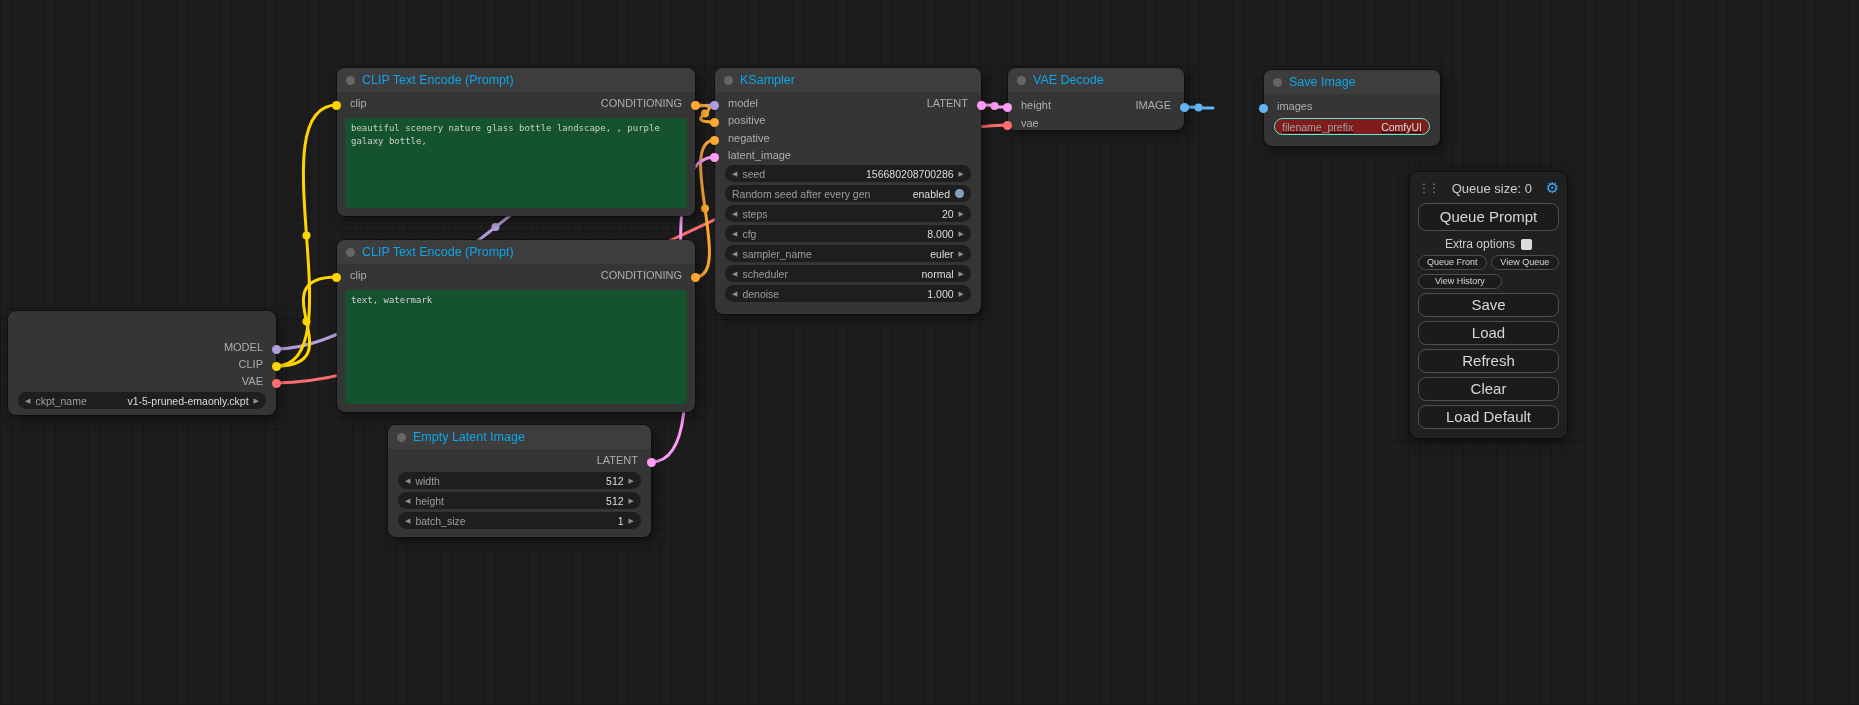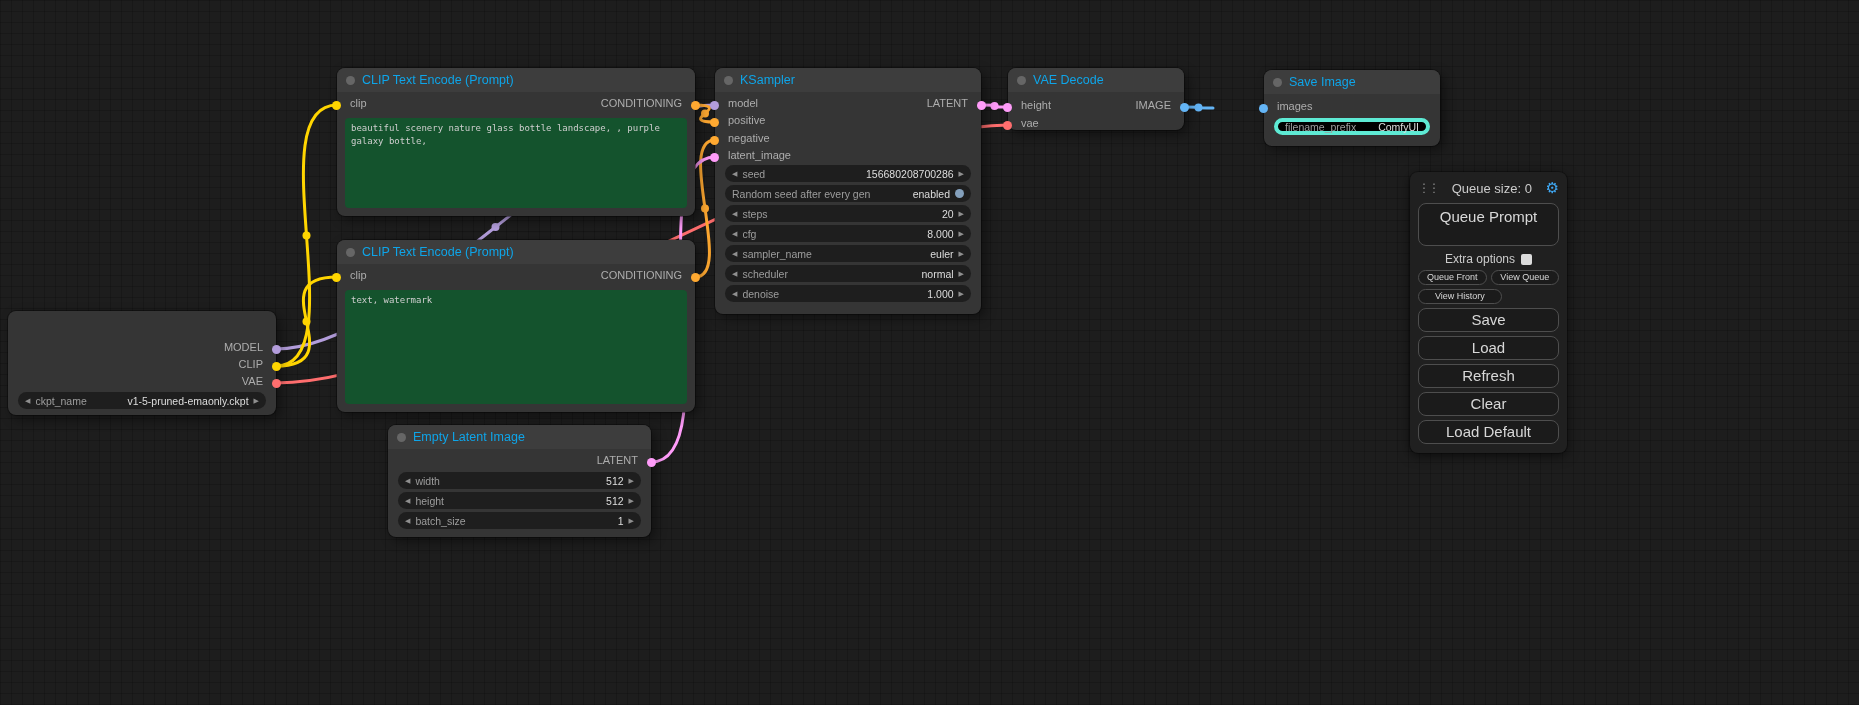--- a/index.html
+++ b/index.html
@@ -26,21 +26,21 @@
   .slot{position:absolute;height:16px;display:flex;align-items:flex-start;font-size:11px;color:#adadad;}
   .slot .sdot{width:9px;height:9px;border-radius:50%;position:absolute;top:3.5px;background:#888;}
   .slot.in{left:0;padding-left:13px;}
   .slot.in .sdot{left:-5px;}
   .slot.out{right:0;padding-right:13px;}
   .slot.out .sdot{right:-5px;}
   .widget{
     position:absolute;left:10px;right:10px;height:17px;background:#1e1e1e;border-radius:9px;
     display:flex;align-items:center;gap:5px;padding:0 7px;font-size:10.5px;box-sizing:border-box;
   }
-  .widget.bordered{border:4px solid #5eead4;background:#000000;}
+  .widget.bordered{border:1px solid #5eead4;background:#7f1d1d;text-decoration:underline;}
   .warr{color:#8f8f8f;font-size:7px;line-height:1;flex:0 0 auto;}
   .wlabel{color:#9d9d9d;white-space:nowrap;}
   .wvalue{margin-left:auto;color:#dddddd;white-space:nowrap;}
   .tdot{width:9px;height:9px;border-radius:50%;flex:0 0 auto;}
   .tarea{
     position:absolute;left:8px;right:8px;background:#14532d;border-radius:4px;
     color:#cfcfcf;font-family:"DejaVu Sans Mono", monospace;font-size:9px;line-height:1.45;
     padding:4px 6px;box-sizing:border-box;overflow:hidden;white-space:pre-wrap;word-break:break-word;
   }
   
@@ -51,21 +51,21 @@
     box-shadow:0 3px 12px rgba(0,0,0,.6), 0 0 0 1px rgba(0,0,0,.3);
   }
   .mhead{display:flex;align-items:center;color:#cccccc;font-size:13px;margin-bottom:2px;}
   .mdrag{color:#8a8a8a;font-size:12px;letter-spacing:-2px;cursor:grab;}
   .mqueue{flex:1;text-align:center;}
   .mgear{font-size:15px;cursor:pointer;}
   .mbtn{
     background:#1b1b1b;border:1px solid #4e4e4e;border-radius:8px;color:#d8d8d8;
     font-family:"Liberation Sans", sans-serif;font-size:15px;padding:2px 0 3px 0;cursor:pointer;width:100%;
   }
-  .mbtn.big{padding:4px 0 20px 0;}
+  .mbtn.big{padding:4px 0 5px 0;}
   .mbtn.small{font-size:9px;padding:1px 4px 2px 4px;border-radius:8px;width:auto;flex:1;}
   .mextra{display:flex;align-items:center;justify-content:center;gap:6px;color:#cccccc;font-size:12px;margin-top:2px;}
   .mcheck{width:11px;height:11px;background:#dcdcdc;border-radius:2px;display:inline-block;cursor:pointer;}
   .mrow{display:flex;gap:4px;}
   .mrow.center{justify-content:flex-start;}
   .mrow.center .mbtn.small{flex:0 0 auto;padding:1px 16px 2px 16px;}
 </style>
 </head>
 <body>
 

